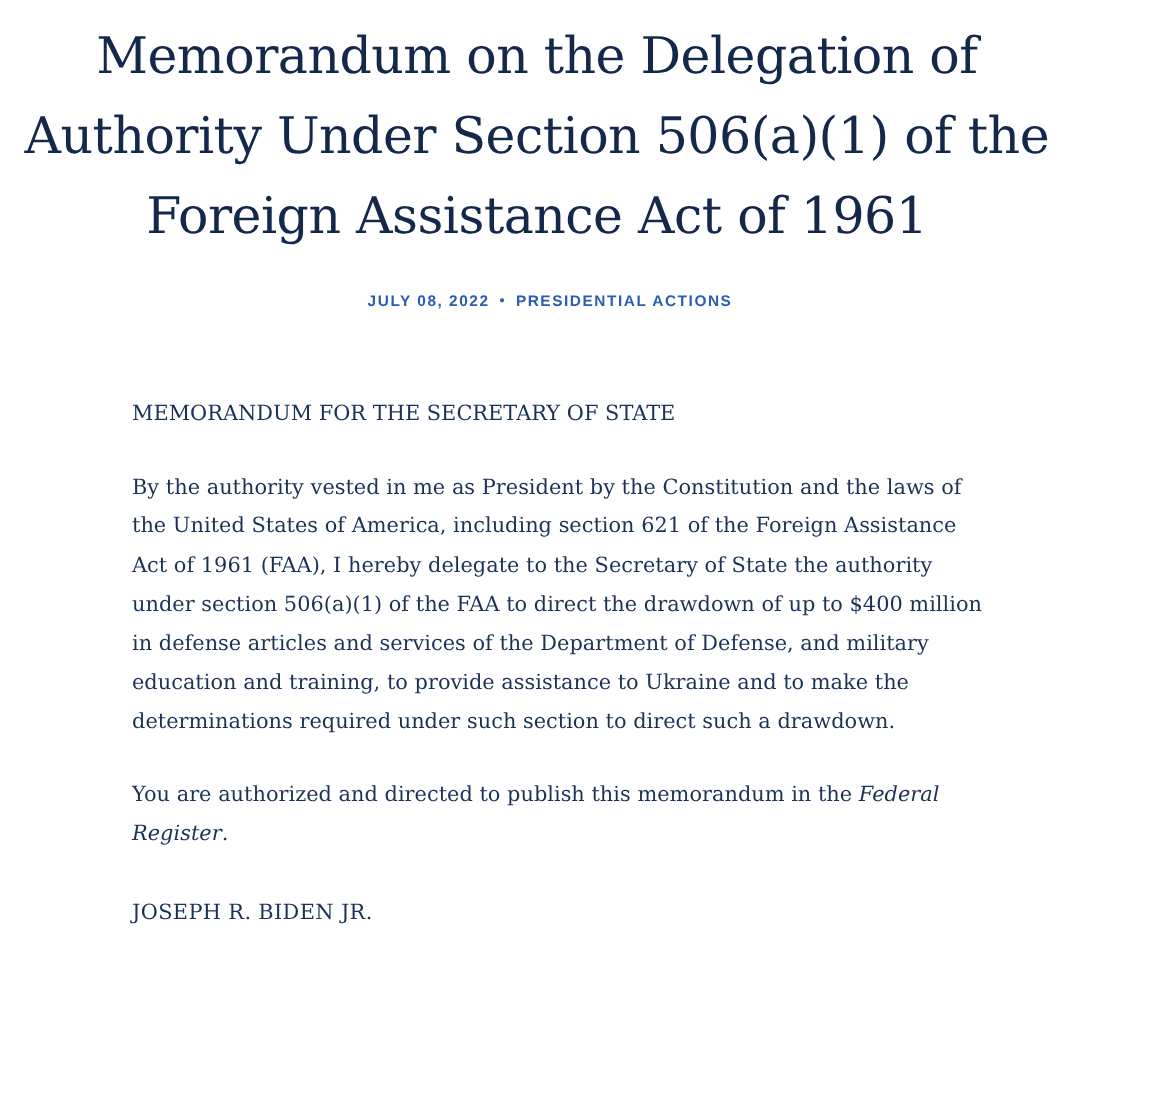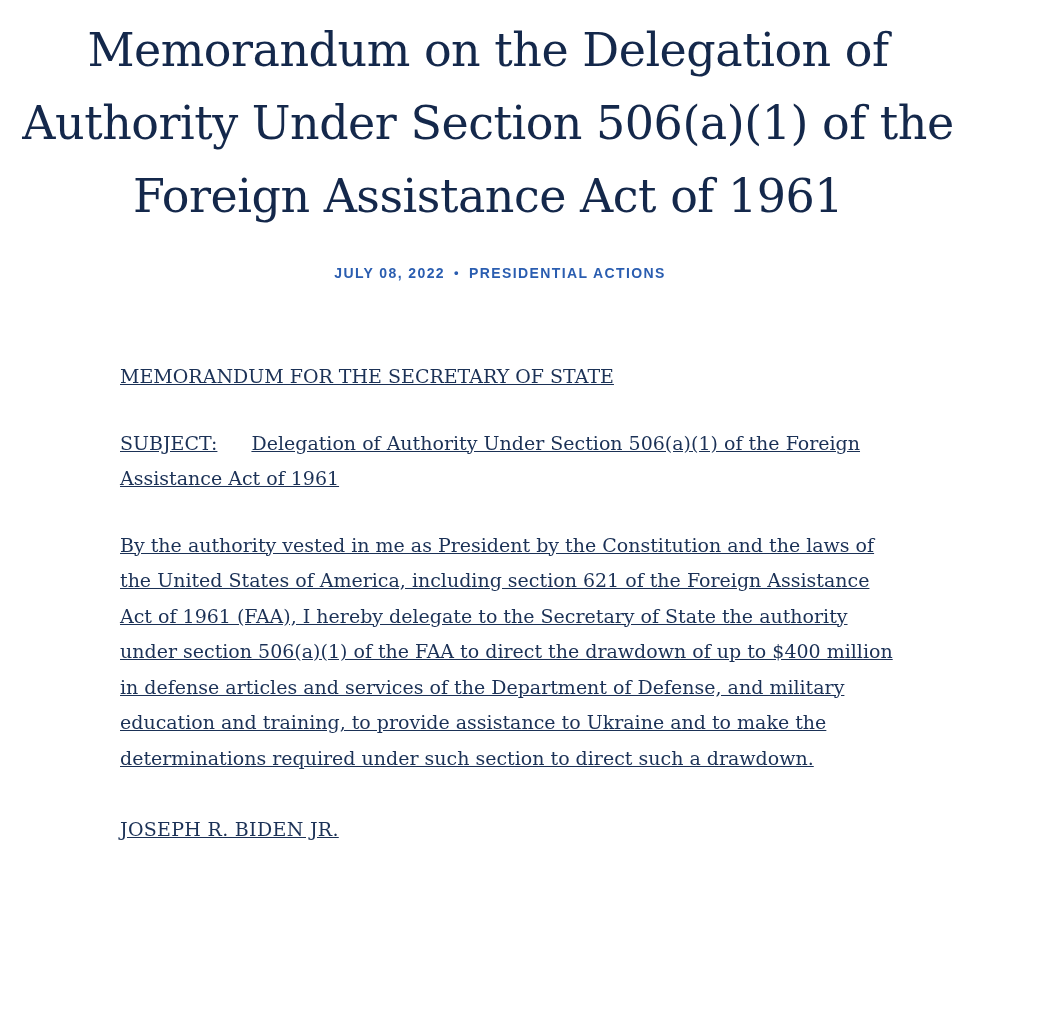--- a/index.html
+++ b/index.html
@@ -54,21 +54,20 @@
     text-decoration: none;
   }
   
   .article-body {
     margin-left: 120px;
     width: 780px;
     margin-top: 78px;
     font-size: 19px;
     line-height: 35.5px;
     color: #1b3156;
-    text-decoration: underline;
   }
   .article-body p {
     margin: 0 0 31px 0;
   }
   .subject-gap {
     display: inline-block;
     width: 34px;
   }
   .publish-paragraph em {
     font-style: italic;
@@ -88,22 +87,22 @@
 
     <div class="article-meta">
       <span>JULY 08, 2022</span><span class="meta-sep">•</span><a href="#">PRESIDENTIAL ACTIONS</a>
     </div>
   </header>
 
   <article class="article-body">
 
     <p>MEMORANDUM FOR THE SECRETARY OF STATE</p>
 
-    <p><span>SUBJECT:</span><span class="subject-gap"></span><span>Delegation of Authority Under Section 506(a)(1) of the Foreign Assistance Act of 1961</span></p>
 
     <p>By the authority vested in me as President by the Constitution and the laws of the United States of America, including section 621 of the Foreign Assistance Act of 1961 (FAA), I hereby delegate to the Secretary of State the authority under section 506(a)(1) of the FAA to direct the drawdown of up to $400 million in defense articles and services of the Department of Defense, and military education and training, to provide assistance to Ukraine and to make the determinations required under such section to direct such a drawdown.</p>
 
+    <p class="publish-paragraph"><span>You are authorized and directed to publish this memorandum in the </span><em>Federal Register</em><span>.</span></p>
 
     <p class="signature">JOSEPH R. BIDEN JR.</p>
 
   </article>
 
 </main>
 
 </body></html>

